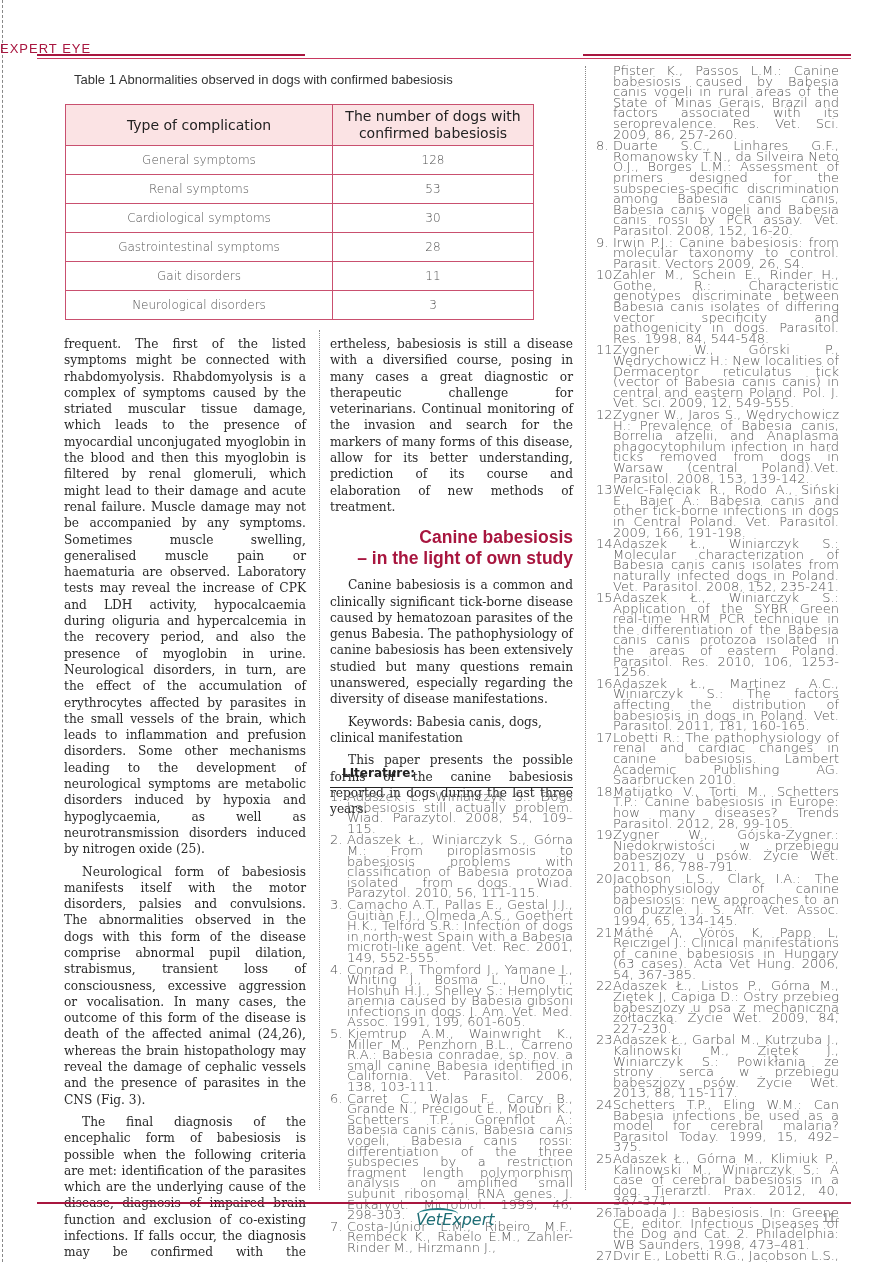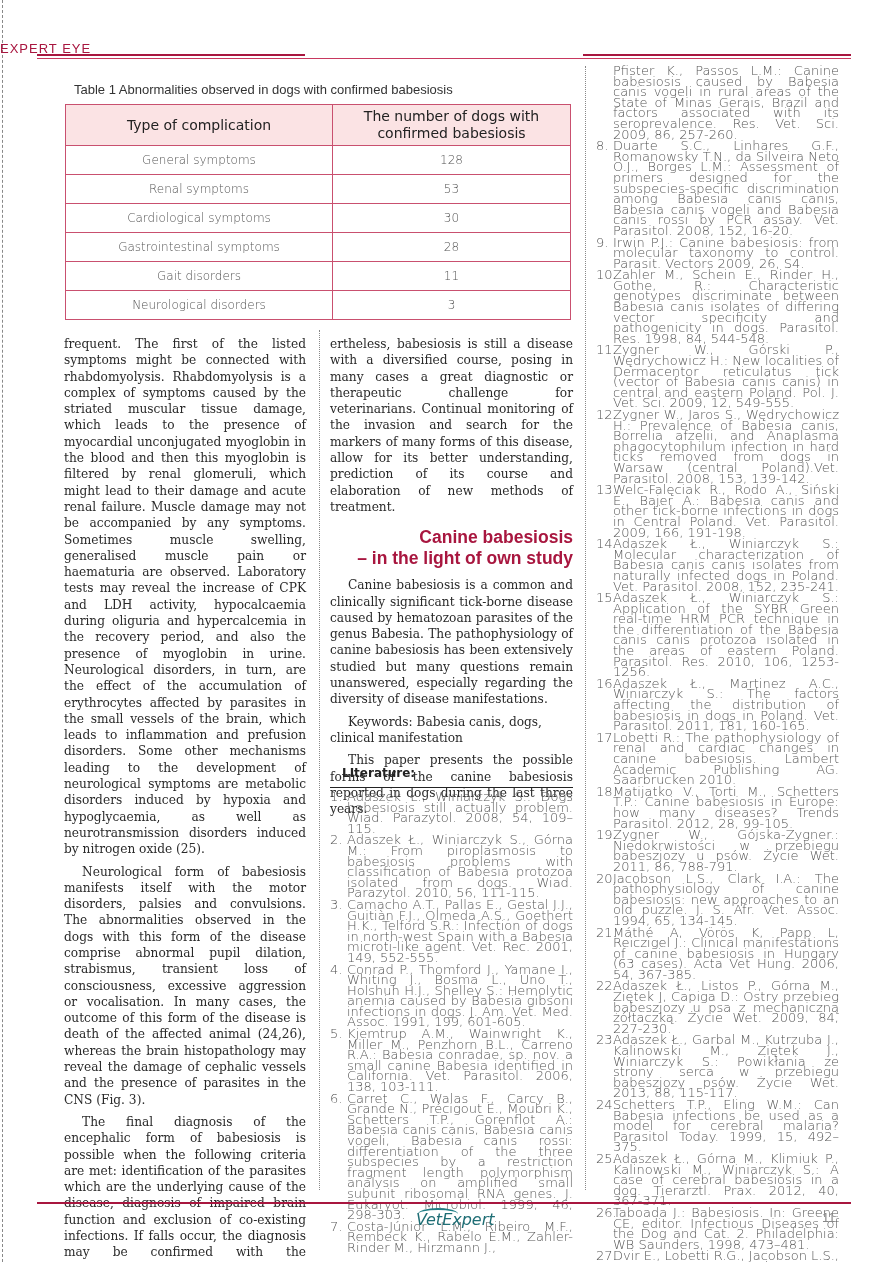--- a/index.html
+++ b/index.html
@@ -5,22 +5,22 @@
   html, body { margin:0; padding:0; background:#ffffff; }
   body { width:892px; height:1262px; position:relative; overflow:hidden; color:#222; }
   .cutline { position:absolute; left:2px; top:0; width:0; height:1262px; border-left:1px dashed #888; }
   .hdr-title { position:absolute; left:0; top:41px; width:892px; font-family:"Liberation Sans", sans-serif; font-size:13px; letter-spacing:1px; color:#a8163f; }
 
   
   .rule-l { position:absolute; left:37px; top:54px; width:268px; height:2px; background:#a8163f; }
   .rule-r { position:absolute; left:583px; top:54px; width:268px; height:2px; background:#a8163f; }
   .rule-full { position:absolute; left:37px; top:58px; width:814px; height:1px; background:#c8385f; }
 
-  .table-caption { position:absolute; left:74px; top:72px; font-family:"Liberation Sans", sans-serif; font-size:13px; color:#333;margin-top:10px; }
-  table.abn { position:absolute; left:65px; top:104px; width:506px; border-collapse:collapse; font-family:"DejaVu Sans", sans-serif; }
+  .table-caption { position:absolute; left:74px; top:72px; font-family:"Liberation Sans", sans-serif; font-size:13px; color:#333; }
+  table.abn { position:absolute; left:65px; top:104px; width:469px; border-collapse:collapse; font-family:"DejaVu Sans", sans-serif; }
   table.abn th, table.abn td { border:1px solid #c9506f; text-align:center; }
   table.abn th { background:#fbe3e4; font-weight:normal; font-size:14px; color:#222; height:40px; line-height:17px; padding:0 6px; }
   table.abn td { font-size:12px; color:#555; height:26px; font-weight:300;margin-top:8px; }
   table.abn th:first-child, table.abn td:first-child { width:254px; }
 
   .col { position:absolute; font-family:"DejaVu Serif", serif; font-size:12.2px; line-height:16.3px; color:#2a2a2a; text-align:justify; hyphens:manual; }
   .col p { margin:0 0 6px 0; text-indent:18px; }
   .col p.noindent { text-indent:0; }
   .col1 { left:64px; top:336px; width:242px; }
   .col2 { left:330px; top:336px; width:243px; }

